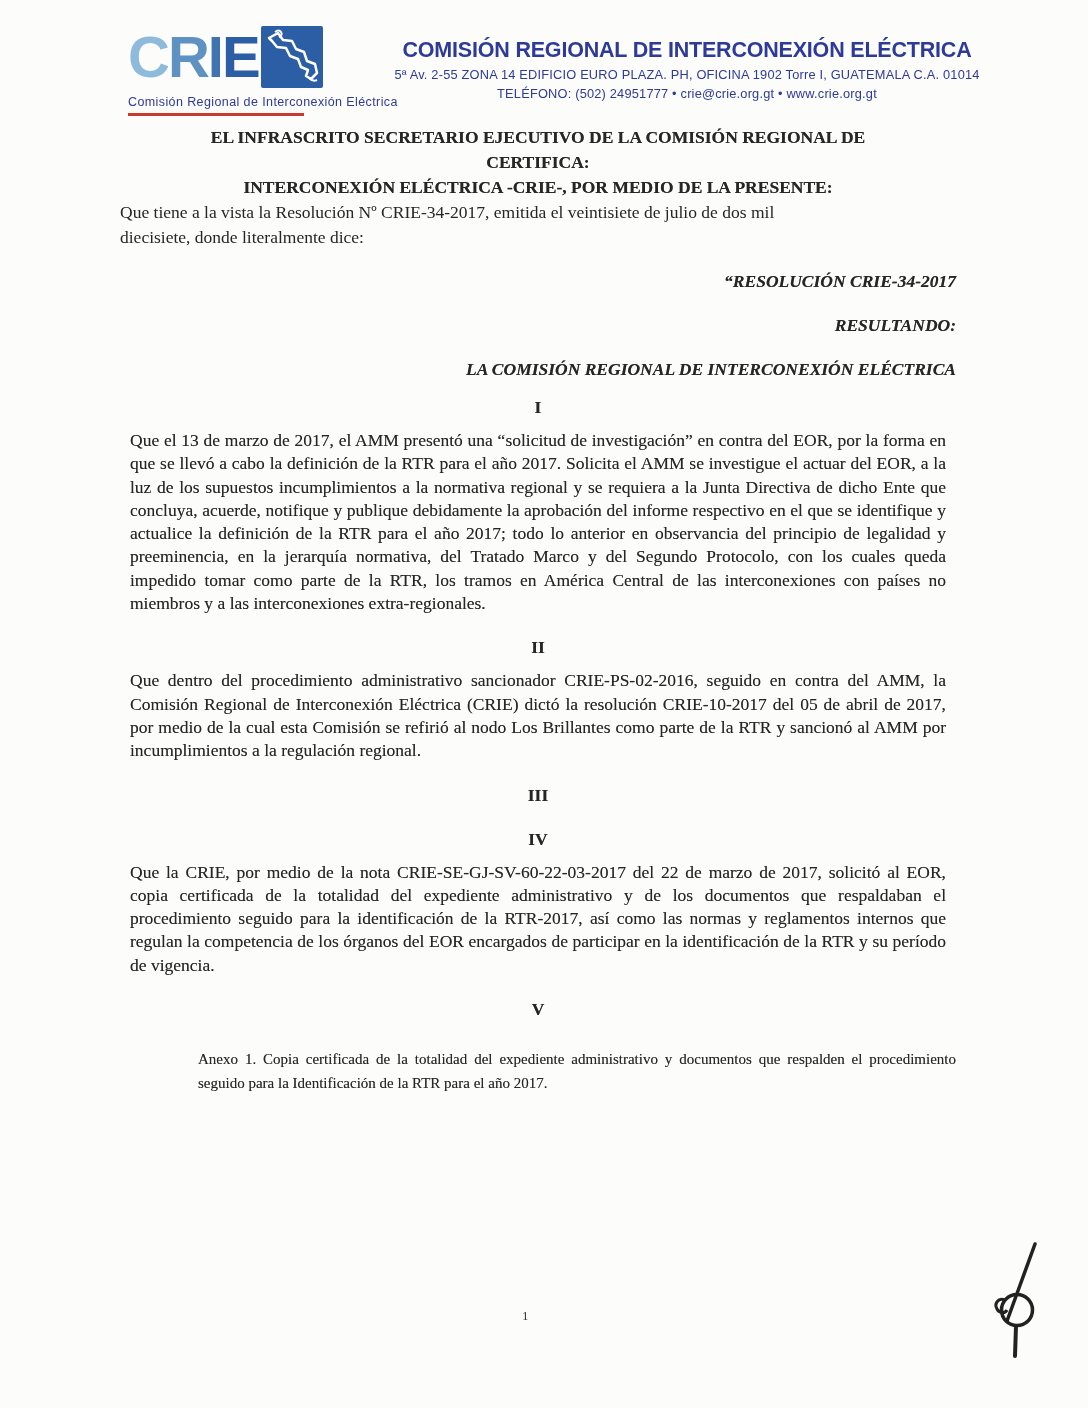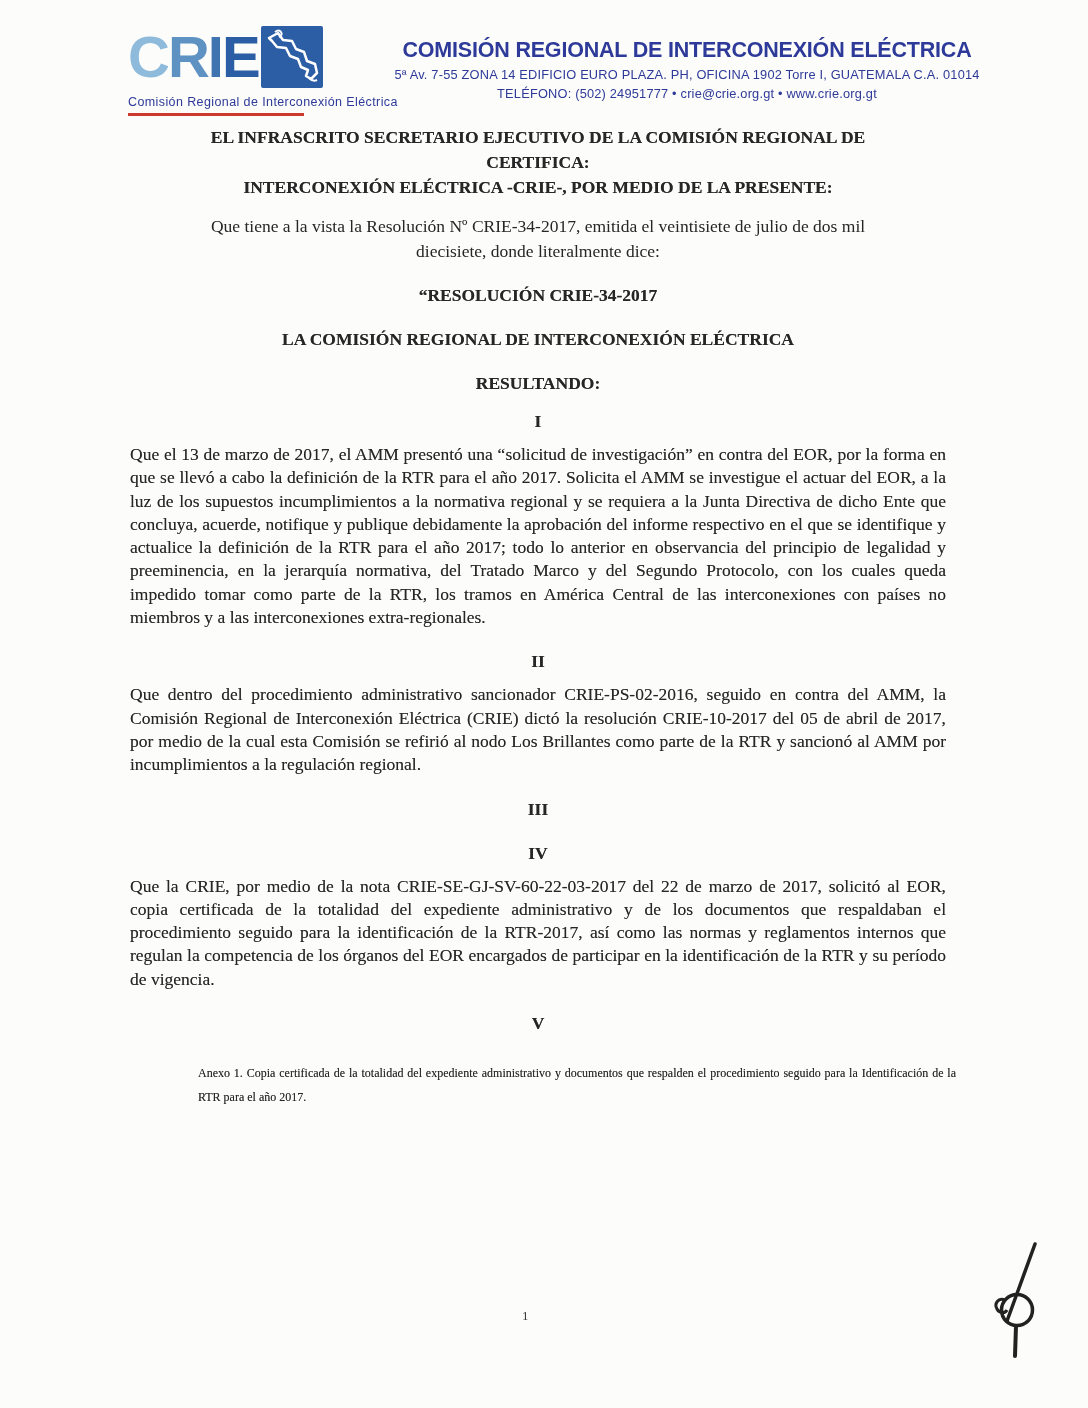--- a/index.html
+++ b/index.html
@@ -28,29 +28,29 @@
   }
   .logo-underline{height:3px;width:176px;background:var(--accent,#cc3a2f);margin-top:4px;}
   .head-text{flex:1;text-align:center;color:var(--brand,#2d3a99);
     font-family:"Liberation Sans","DejaVu Sans",sans-serif;padding-top:12px;}
   .org-name{font-size:21.5px;font-weight:bold;letter-spacing:-0.2px;white-space:nowrap;}
   .addr,.contact{font-size:12.8px;margin-top:4px;letter-spacing:.2px;white-space:nowrap;}
   
   main{padding:0 132px 0 120px;}
   .certify{margin-top:9px;text-align:center;font-weight:bold;font-size:17.5px;line-height:25px;
     text-shadow:0 0 .5px rgba(0,0,0,.55);}
-  .intro{margin-top:14px;text-align:center;font-size:17.5px;line-height:24.5px;}
-  .hc{margin-top:20px;text-align:center;font-weight:bold;font-size:17.5px;line-height:24px;
-    text-shadow:0 0 .5px rgba(0,0,0,.5);}
+  .intro{margin-top:0;font-size:17.5px;line-height:24.5px;}
+  .hc{margin-top:20px;text-align:right;font-weight:bold;font-size:17.5px;line-height:24px;
+    text-shadow:0 0 .5px rgba(0,0,0,.5);font-style:italic;}
   .numeral{margin:21px 0 1px;text-align:center;font-weight:bold;font-size:17.5px;line-height:23px;
     text-shadow:0 0 .5px rgba(0,0,0,.5);}
   .item:first-of-type .numeral{margin-top:15px;}
   .par{margin:10px;font-size:17.5px;line-height:23.3px;text-align:justify;text-justify:inter-word;
     text-shadow:0 0 .4px rgba(0,0,0,.4);}
-  .annex{margin:26px 0 0;padding-left:78px;font-size:12px;line-height:24px;text-align:justify;
+  .annex{margin:26px 0 0;padding-left:78px;font-size:15px;line-height:24px;text-align:justify;
     text-shadow:0 0 .4px rgba(0,0,0,.4);}
   
   .page-number{position:absolute;left:522px;top:1308px;font-size:13px;color:#3a3a3a;}
   .signature{position:absolute;left:982px;top:1238px;}
 </style>
 </head>
 <body>
 
 <div class="page">
 
@@ -67,40 +67,40 @@
             <path d="M14 6 q4 -3 6 0 t-2 5" fill="none" stroke="#ffffff" stroke-width="2"></path>
             <path d="M48 52 q4 4 8 2" fill="none" stroke="#ffffff" stroke-width="2"></path>
           </svg>
         </span>
       </div>
       <div class="logo-tagline">Comisión Regional de Interconexión Eléctrica</div>
       <div class="logo-underline"></div>
     </div>
     <div class="head-text">
       <div class="org-name">COMISIÓN REGIONAL DE INTERCONEXIÓN ELÉCTRICA</div>
-      <div class="addr">5ª Av. 7-55 ZONA 14 EDIFICIO EURO PLAZA. PH, OFICINA 1902 Torre I, GUATEMALA C.A. 01014</div>
+      <div class="addr">5ª Av. 2-55 ZONA 14 EDIFICIO EURO PLAZA. PH, OFICINA 1902 Torre I, GUATEMALA C.A. 01014</div>
       <div class="contact">TELÉFONO: (502) 24951777  •  crie@crie.org.gt  •  www.crie.org.gt</div>
     </div>
   </header>
 
   <main>
     <div class="certify">
       <div>EL INFRASCRITO SECRETARIO EJECUTIVO DE LA COMISIÓN REGIONAL DE</div>
       <div>CERTIFICA:</div>
       <div>INTERCONEXIÓN ELÉCTRICA -CRIE-, POR MEDIO DE LA PRESENTE:</div>
     </div>
 
     <div class="intro">
       <div>Que tiene a la vista la Resolución Nº CRIE-34-2017, emitida el veintisiete de julio de dos mil</div>
       <div>diecisiete, donde literalmente dice:</div>
     </div>
 
     <div class="hc">“RESOLUCIÓN CRIE-34-2017</div>
+    <div class="hc">RESULTANDO:</div>
     <div class="hc">LA COMISIÓN REGIONAL DE INTERCONEXIÓN ELÉCTRICA</div>
-    <div class="hc">RESULTANDO:</div>
 
     <section class="item">
       <div class="numeral">I</div>
       <p class="par">Que el 13 de marzo de 2017, el AMM presentó una “solicitud de investigación” en contra del EOR, por la forma en que se llevó a cabo la definición de la RTR para el año 2017. Solicita el AMM se investigue el actuar del EOR, a la luz de los supuestos incumplimientos a la normativa regional y se requiera a la Junta Directiva de dicho Ente que concluya, acuerde, notifique y publique debidamente la aprobación del informe respectivo en el que se identifique y actualice la definición de la RTR para el año 2017; todo lo anterior en observancia del principio de legalidad y preeminencia, en la jerarquía normativa, del Tratado Marco y del Segundo Protocolo, con los cuales queda impedido tomar como parte de la RTR, los tramos en América Central de las interconexiones con países no miembros y a las interconexiones extra-regionales.</p>
     </section>
 
     <section class="item">
       <div class="numeral">II</div>
       <p class="par">Que dentro del procedimiento administrativo sancionador CRIE-PS-02-2016, seguido en contra del AMM, la Comisión Regional de Interconexión Eléctrica (CRIE) dictó la resolución CRIE-10-2017 del 05 de abril de 2017, por medio de la cual esta Comisión se refirió al nodo Los Brillantes como parte de la RTR y sancionó al AMM por incumplimientos a la regulación regional.</p>
     </section>

